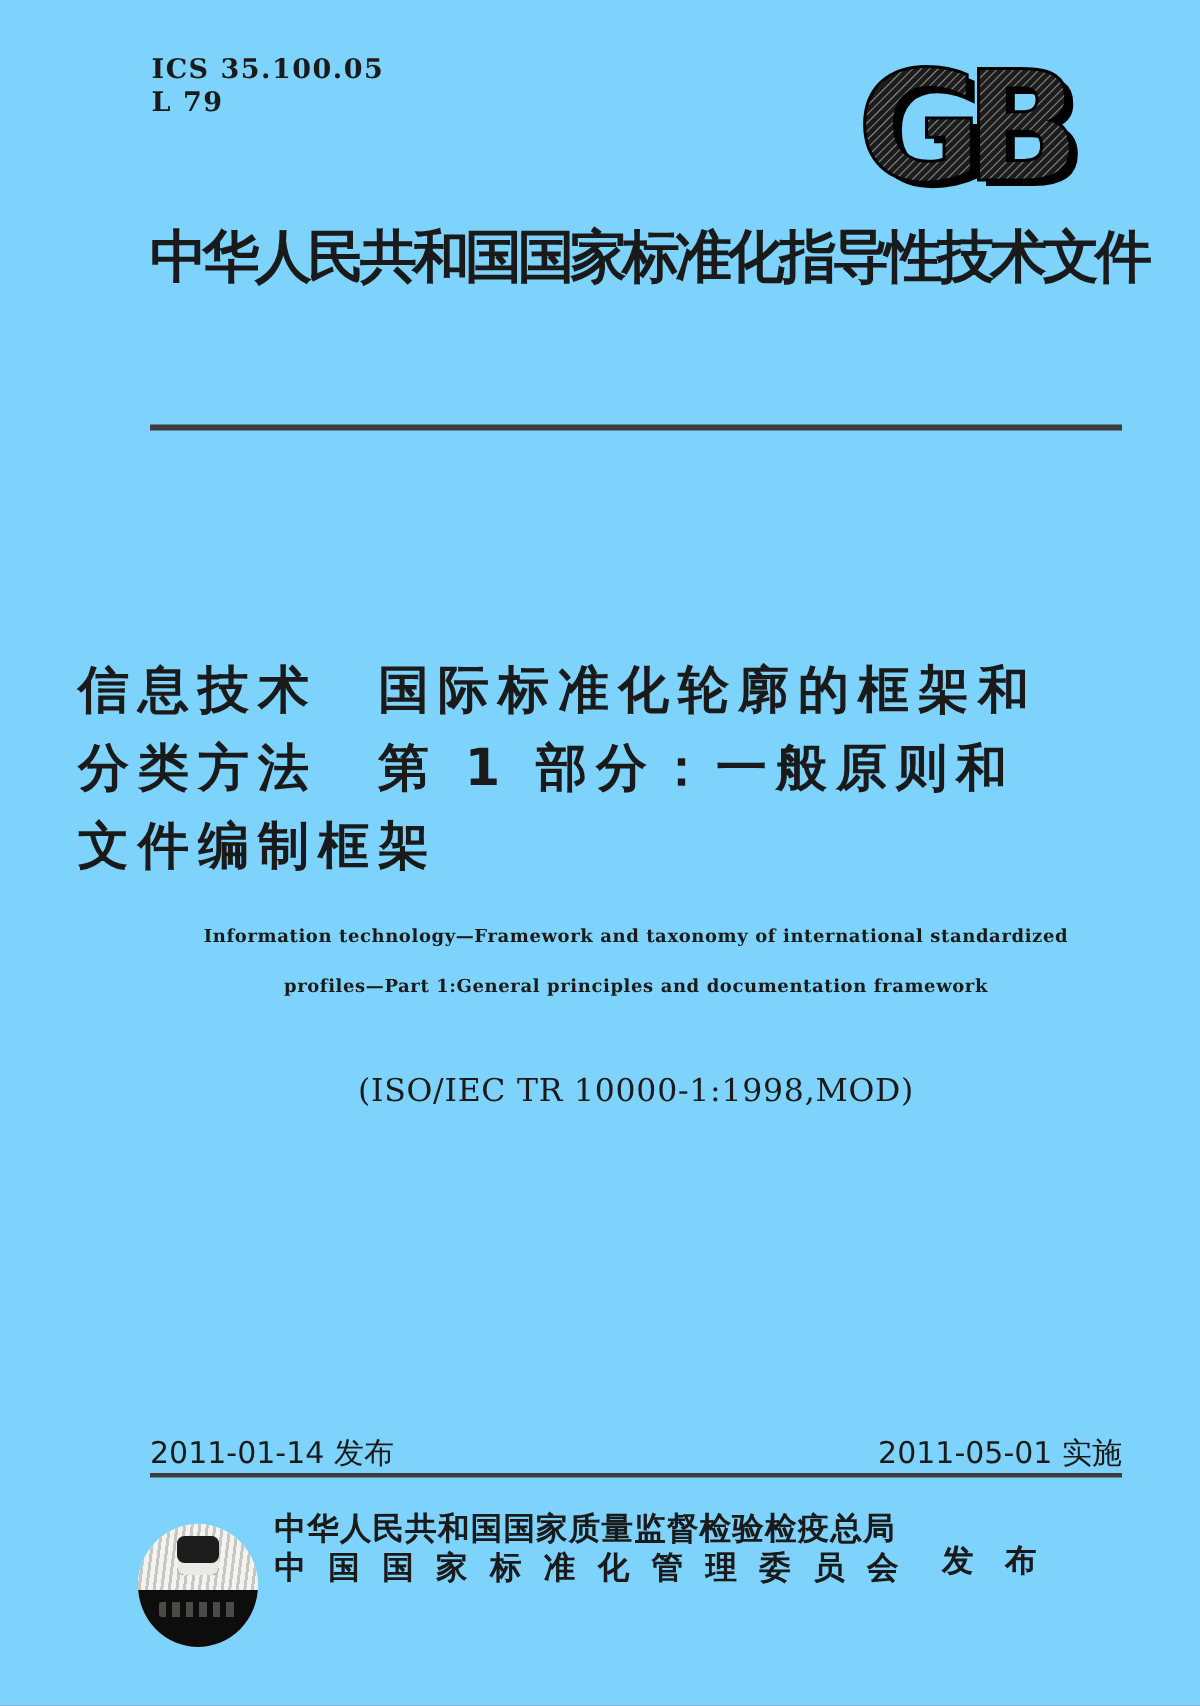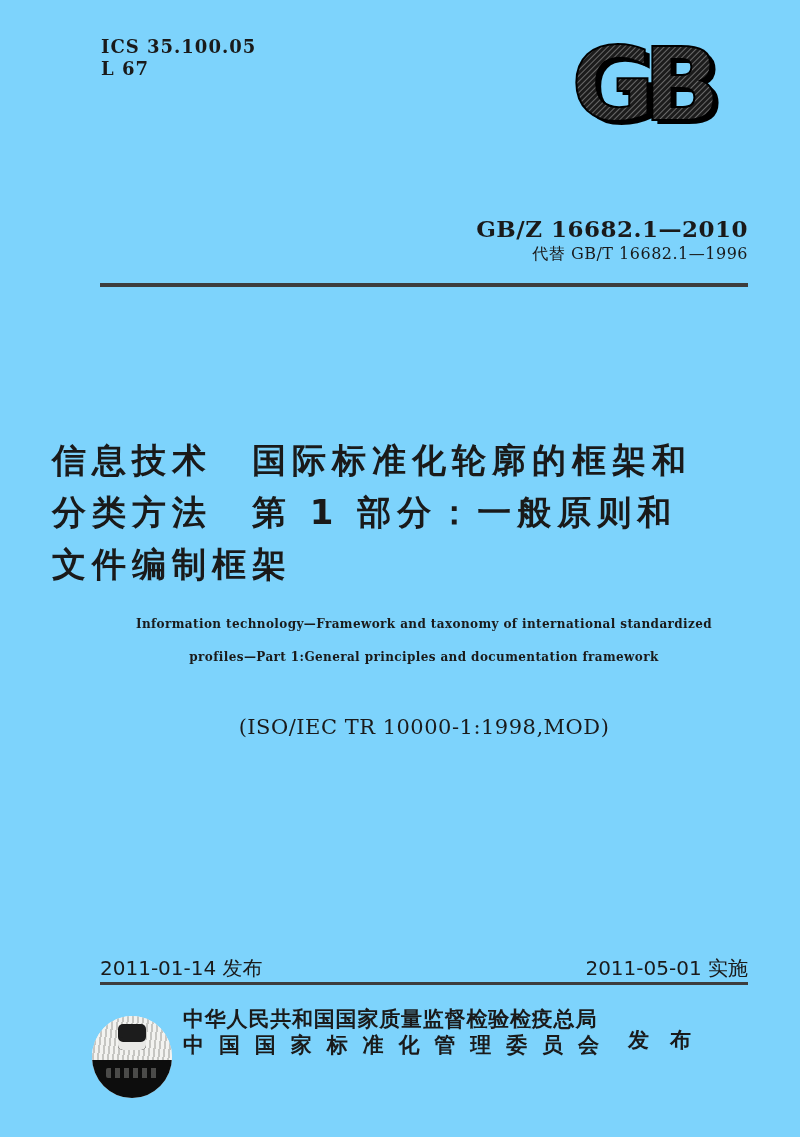--- a/index.html
+++ b/index.html
@@ -61,41 +61,38 @@
   .publish { position:absolute; left:628px; top:1026px; font-size:21px;
     font-weight:bold; white-space:nowrap; }
 </style>
 </head>
 <body>
 
 <div class="page">
 
   <div class="ics-block">
     <div>ICS 35.100.05</div>
-    <div>L 67</div>
+    <div>L 79</div>
   </div>
 
   <div class="gb-logo">
     <svg width="168" height="98" viewBox="0 0 168 98">
       <defs>
         <pattern id="hatch" width="4" height="4" patternUnits="userSpaceOnUse" patternTransform="rotate(45)">
           <rect width="4" height="4" fill="#1c1c1c"></rect>
           <line x1="0" y1="0" x2="0" y2="4" stroke="#8a8a8a" stroke-width="1.4"></line>
         </pattern>
       </defs>
       <text x="88" y="86" text-anchor="middle" font-family="'DejaVu Sans',sans-serif" font-size="102" font-weight="bold" letter-spacing="-12" fill="#000000" transform="translate(5,4)">GB</text>
       <text x="88" y="86" text-anchor="middle" font-family="'DejaVu Sans',sans-serif" font-size="102" font-weight="bold" letter-spacing="-12" fill="url(#hatch)" stroke="#000000" stroke-width="2">GB</text>
     </svg>
   </div>
 
+  <h1 class="doc-type">中华人民共和国国家标准化指导性技术文件</h1>
 
-  <div class="std-block">
-    <div class="std-no">GB/Z 16682.1—2010</div>
-    <div class="replaces">代替 GB/T 16682.1—1996</div>
-  </div>
 
   <div class="rule rule-top"></div>
 
   <div class="title-zh">
     <div>信息技术　国际标准化轮廓的框架和</div>
     <div>分类方法　第 1 部分：一般原则和</div>
     <div>文件编制框架</div>
   </div>
 
   <div class="title-en">

